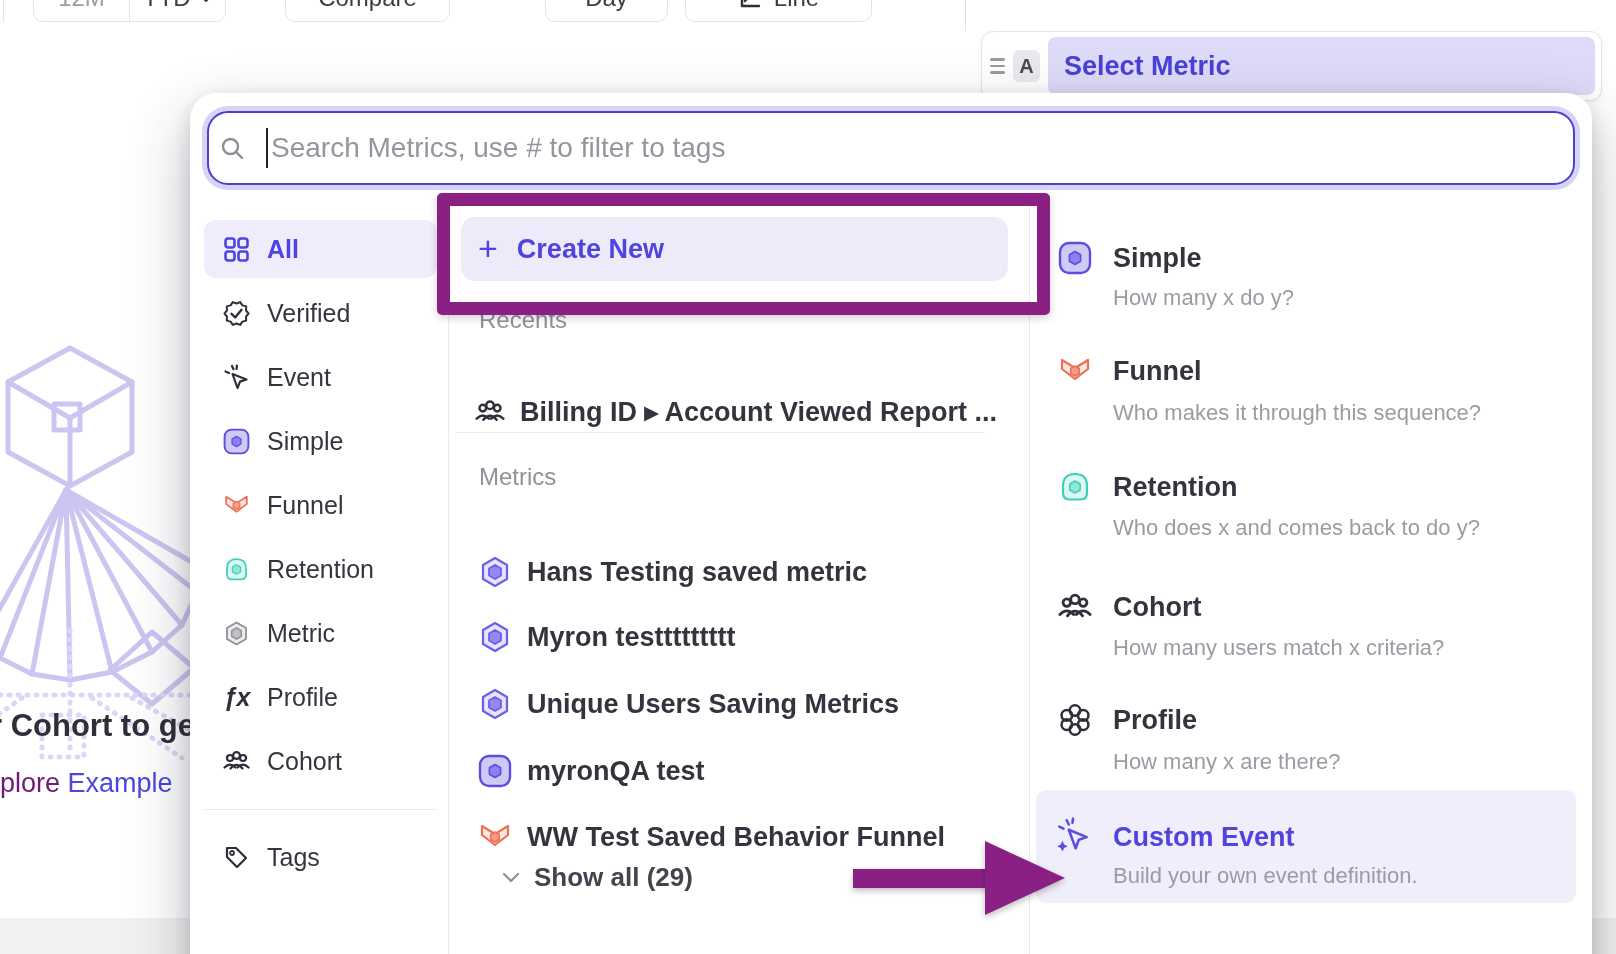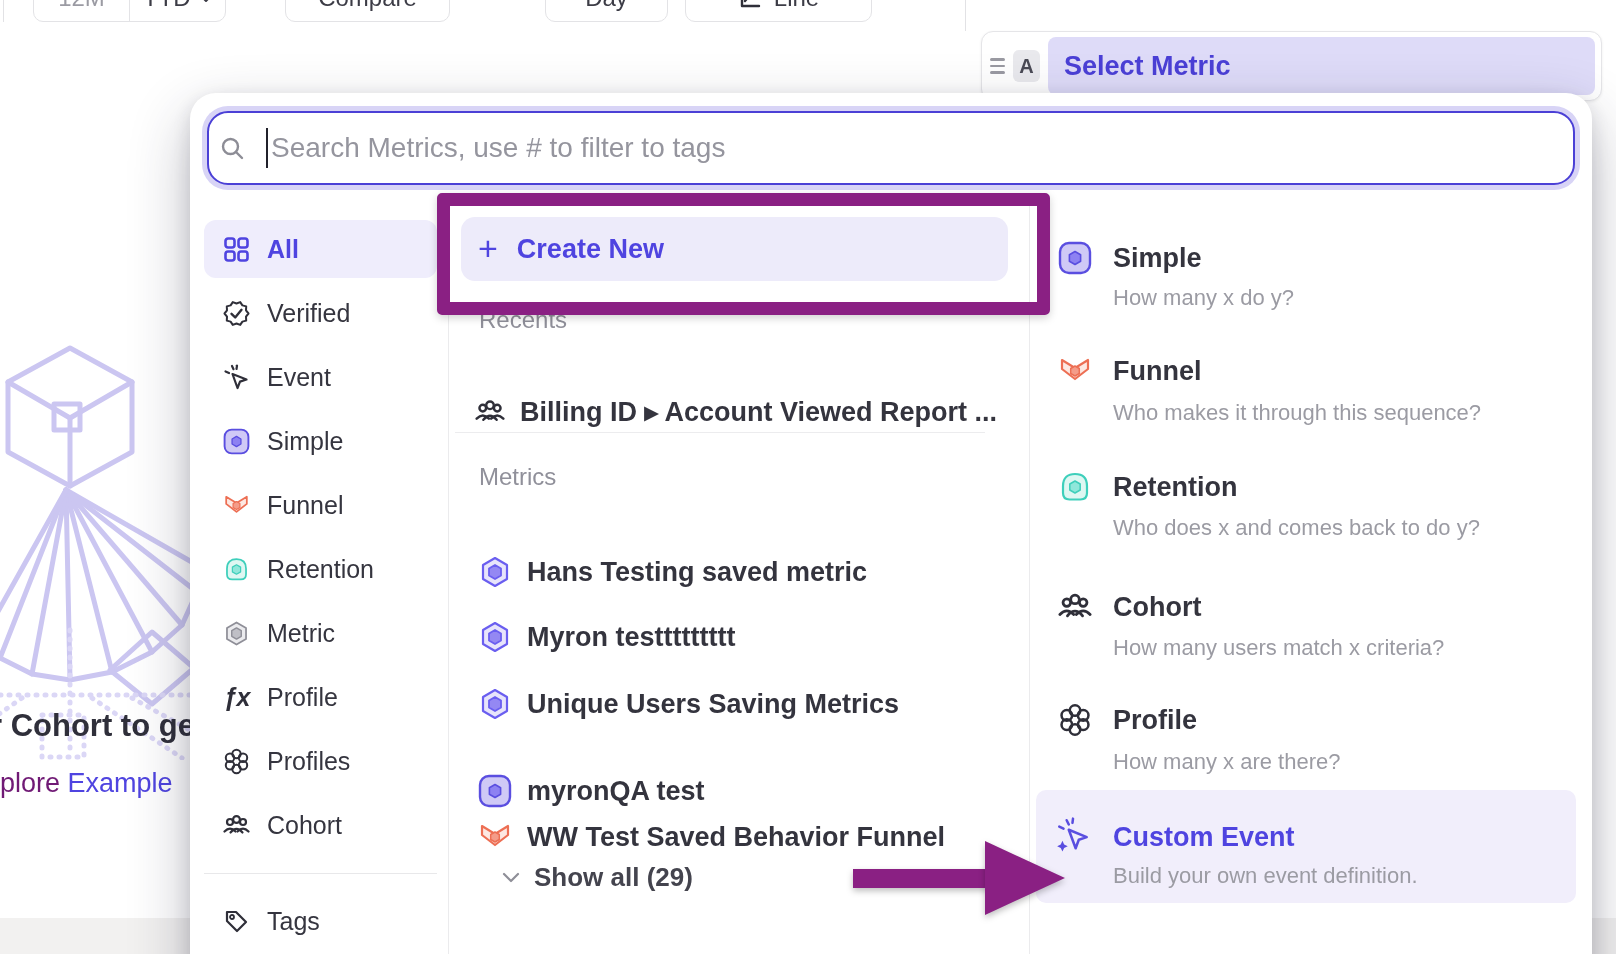--- a/index.html
+++ b/index.html
@@ -254,35 +254,20 @@
       </div>
       <div class="side-row">
         <span class="ic">
             <span class="formula-glyph">ƒx</span>
           </span>
         <span>Profile</span>
       </div>
       <div class="side-row">
         <span class="ic">
           <svg width="27" height="27" viewBox="0 0 27 27">
-              <g fill="none" stroke="#2f2f39" stroke-width="2">
-                <circle cx="13.5" cy="6" r="4.2"></circle>
-                <circle cx="20" cy="9.8" r="4.2"></circle>
-                <circle cx="20" cy="17.2" r="4.2"></circle>
-                <circle cx="13.5" cy="21" r="4.2"></circle>
-                <circle cx="7" cy="17.2" r="4.2"></circle>
-                <circle cx="7" cy="9.8" r="4.2"></circle>
-              </g>
-            </svg>
-        </span>
-        <span>Profiles</span>
-      </div>
-      <div class="side-row">
-        <span class="ic">
-          <svg width="27" height="27" viewBox="0 0 27 27">
               <g fill="none" stroke="#2f2f39" stroke-width="2.2" stroke-linecap="round">
                 <circle cx="7" cy="10" r="3"></circle>
                 <circle cx="20" cy="10" r="3"></circle>
                 <circle cx="13.5" cy="7.5" r="3.4"></circle>
                 <path d="M1.5,19.5 Q7,13.8 12.5,19.5"></path>
                 <path d="M7.5,20.5 Q13.5,13.2 19.5,20.5"></path>
                 <path d="M14.5,19.5 Q20,13.8 25.5,19.5"></path>
               </g>
             </svg>
         </span>
@@ -339,21 +324,21 @@
         </svg>
       <span class="lbl">Myron testtttttttt</span>
     </div>
     <div class="abs item-row" style="left:288px;top:567px;">
       <svg width="34" height="34" viewBox="0 0 34 34">
           <polygon points="17,3 29,10 29,24 17,31 5,24 5,10" fill="#e7e4fb" stroke="#6a5ef0" stroke-width="2.2" stroke-linejoin="round"></polygon>
           <polygon points="17,10 23,13.5 23,20.5 17,24 11,20.5 11,13.5" fill="#9488f3" stroke="#6a5ef0" stroke-width="1.8" stroke-linejoin="round"></polygon>
         </svg>
       <span class="lbl">Unique Users Saving Metrics</span>
     </div>
-    <div class="abs item-row" style="left:288px;top:654px;">
+    <div class="abs item-row" style="left:288px;top:634px;">
       <svg width="34" height="34" viewBox="0 0 34 34">
           <rect x="2" y="2" width="30" height="30" rx="9" fill="#cfc9f6" stroke="#5a4ee0" stroke-width="2.4"></rect>
           <polygon points="17,10.5 22.6,13.8 22.6,20.2 17,23.5 11.4,20.2 11.4,13.8" fill="#8d81f2" stroke="#5a4ee0" stroke-width="1.6" stroke-linejoin="round"></polygon>
         </svg>
       <span class="lbl">myronQA test</span>
     </div>
     <div class="abs item-row" style="left:288px;top:700px;">
       <svg width="34" height="34" viewBox="0 0 34 34">
           <path d="M4,6 L17,14 L30,6 L30,15 L17,25 L4,15 Z" fill="#fde8e2" stroke="#ed6f54" stroke-width="2.2" stroke-linejoin="round"></path>
           <polygon points="17,12 21.3,14.5 21.3,19.5 17,22 12.7,19.5 12.7,14.5" fill="#f49c89" stroke="#ed6f54" stroke-width="1.5" stroke-linejoin="round"></polygon>

